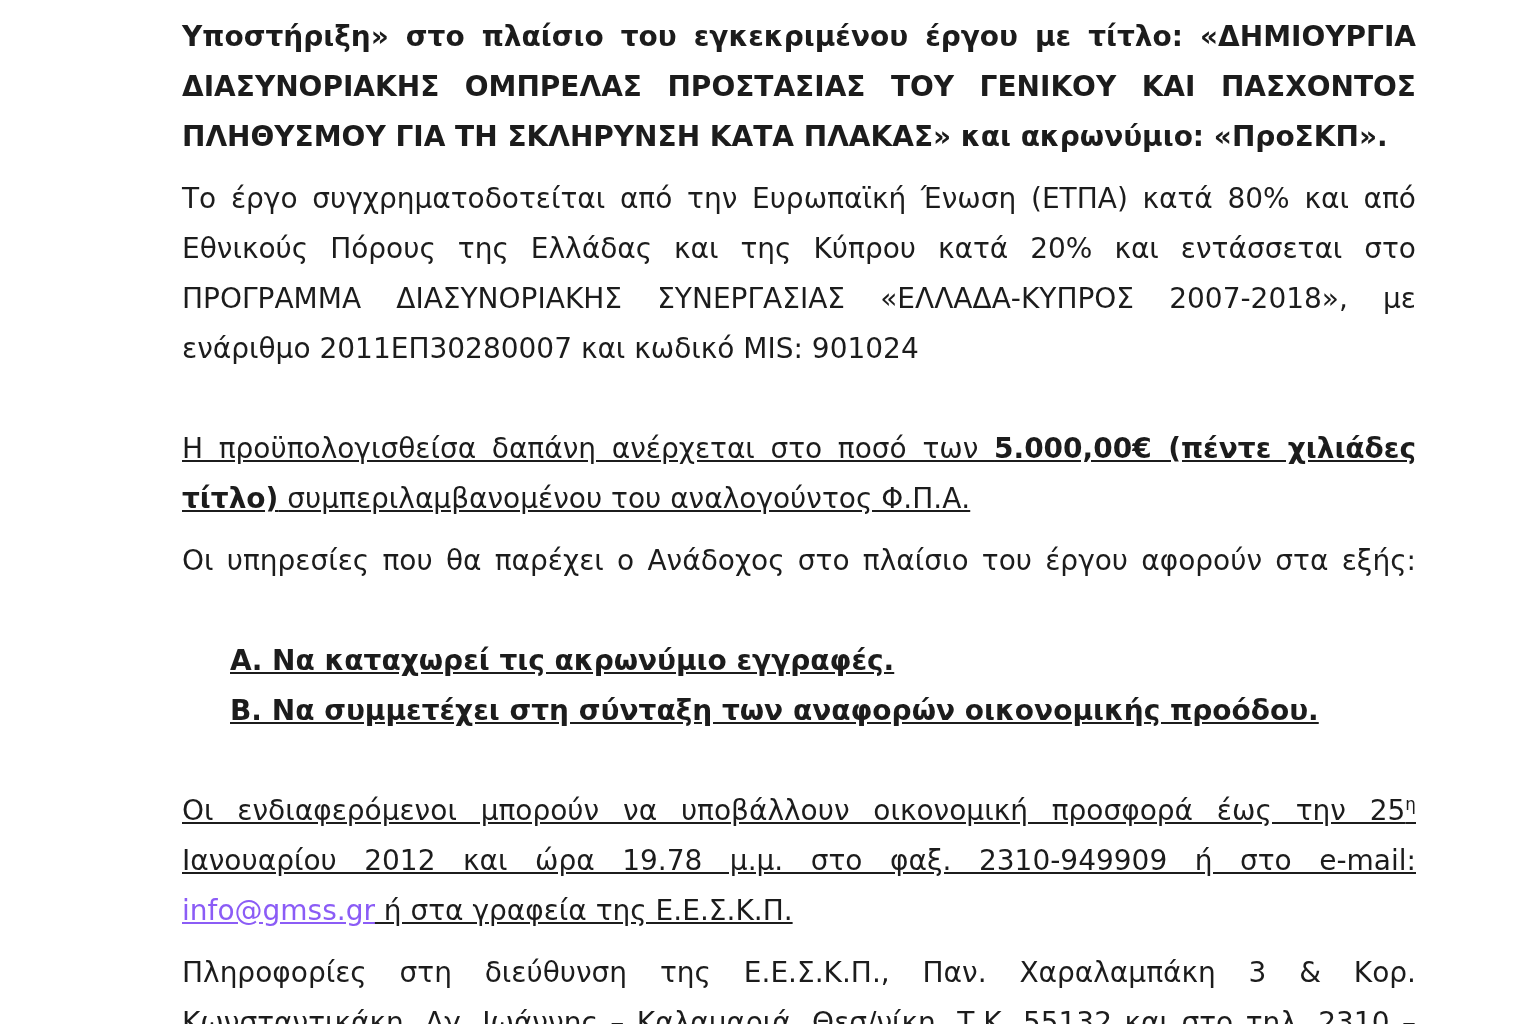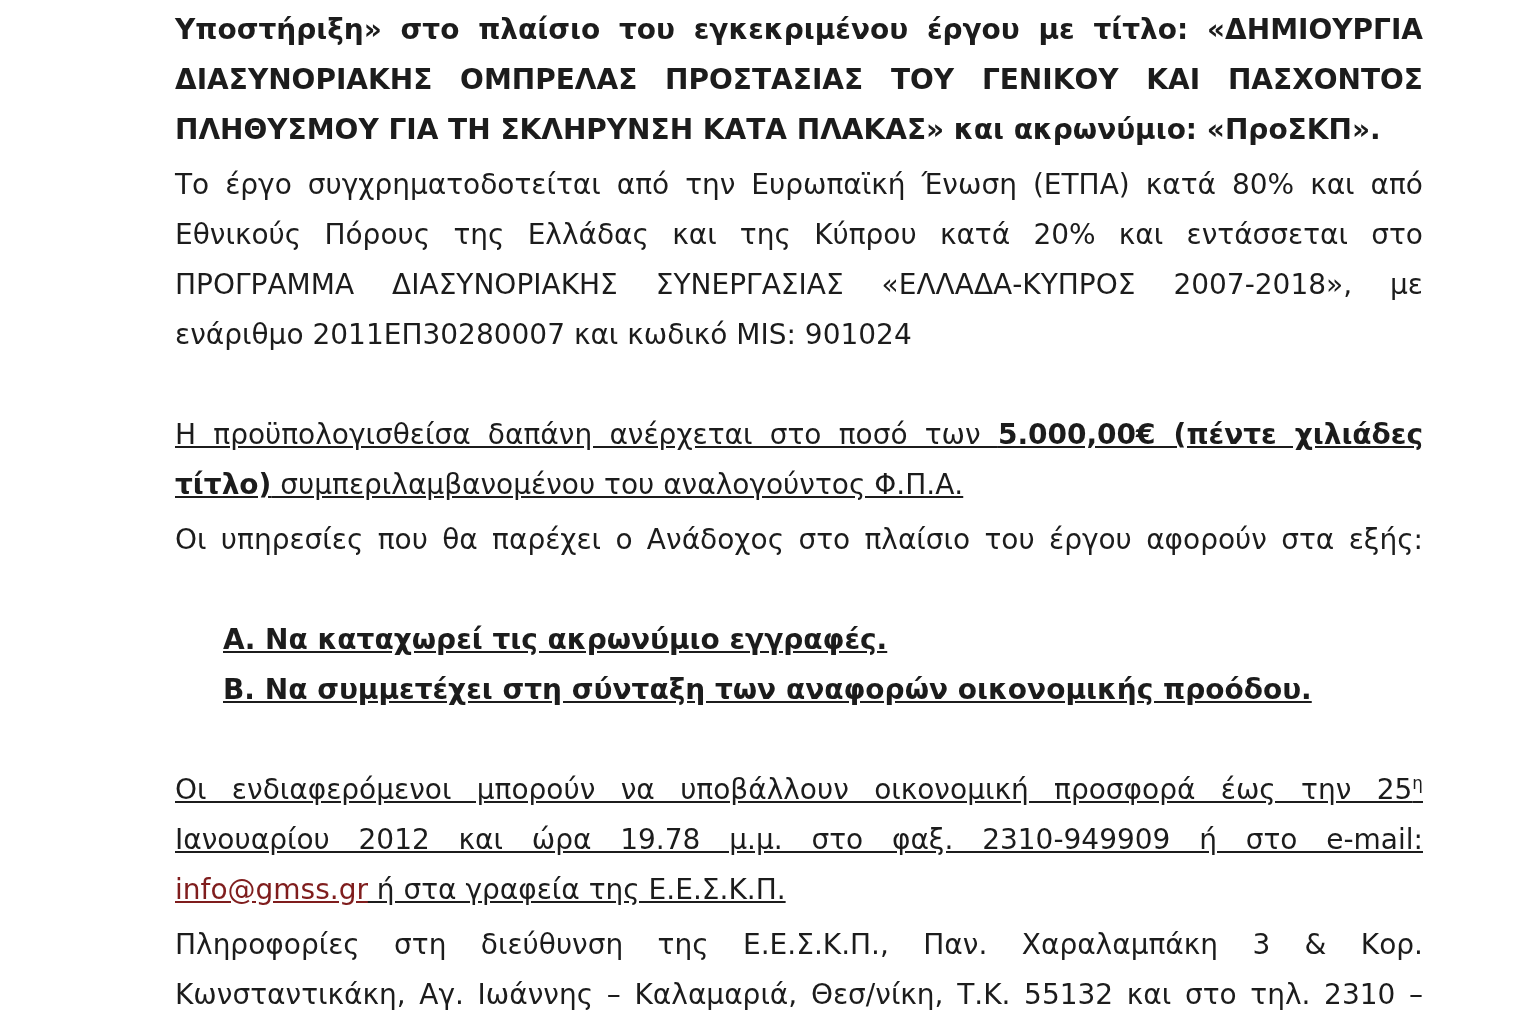--- a/index.html
+++ b/index.html
@@ -15,21 +15,21 @@
     position: absolute;
     left: 170px;
     top: 0px;
     width: 1258px;
     font-family: "DejaVu Sans", "Liberation Sans", sans-serif;
     font-size: 28px;
     line-height: 50px;
     color: #1c1c1c;
     -webkit-font-smoothing: antialiased;
   }
-  .paragraph { margin: 5px; }
+  .paragraph { margin: 12px; }
   .paragraph.gap-before { margin-top: 50px; text-decoration: underline; }
   .paragraph.indented { padding-left: 48px; }
   .line { text-align: justify; text-align-last: left; white-space: normal; }
   .line.fill { text-align-last: justify; }
   .bold { font-weight: bold; }
   a.email-link {
     text-decoration: underline;
     cursor: pointer;
   }
   sup { font-size: 0.6em; line-height: 0; vertical-align: super; }
@@ -57,21 +57,21 @@
       <div class="paragraph">
         <div class="line fill"><span>Οι υπηρεσίες που θα παρέχει ο Ανάδοχος στο πλαίσιο του έργου αφορούν στα εξής:</span></div>
       </div>
       <div class="paragraph gap-before indented">
         <div class="line"><span class="bold">Α. Να καταχωρεί τις ακρωνύμιο εγγραφές.</span></div>
         <div class="line"><span class="bold">Β. Να συμμετέχει στη σύνταξη των αναφορών οικονομικής προόδου.</span></div>
       </div>
       <div class="paragraph gap-before">
         <div class="line fill"><span>Οι ενδιαφερόμενοι μπορούν να υποβάλλουν οικονομική προσφορά έως την 25</span><span><sup>η</sup></span></div>
         <div class="line fill"><span>Ιανουαρίου 2012 και ώρα 19.78 μ.μ. στο φαξ. 2310-949909 ή στο e-mail:</span></div>
-        <div class="line"><a class="email-link" href="#" style="color: #7f1d1d;">info@gmss.gr</a><span> ή στα γραφεία της Ε.Ε.Σ.Κ.Π.</span></div>
+        <div class="line"><a class="email-link" href="#" style="color: #8b5cf6;">info@gmss.gr</a><span> ή στα γραφεία της Ε.Ε.Σ.Κ.Π.</span></div>
       </div>
       <div class="paragraph">
         <div class="line fill"><span>Πληροφορίες στη διεύθυνση της Ε.Ε.Σ.Κ.Π., Παν. Χαραλαμπάκη 3 &amp; Κορ.</span></div>
         <div class="line fill"><span>Κωνσταντικάκη, Αγ. Ιωάννης – Καλαμαριά, Θεσ/νίκη, Τ.Κ. 55132 και στο τηλ. 2310 –</span></div>
         <div class="line"><span>949672</span></div>
       </div>
     </article>
 </main>
 
 </body></html>

